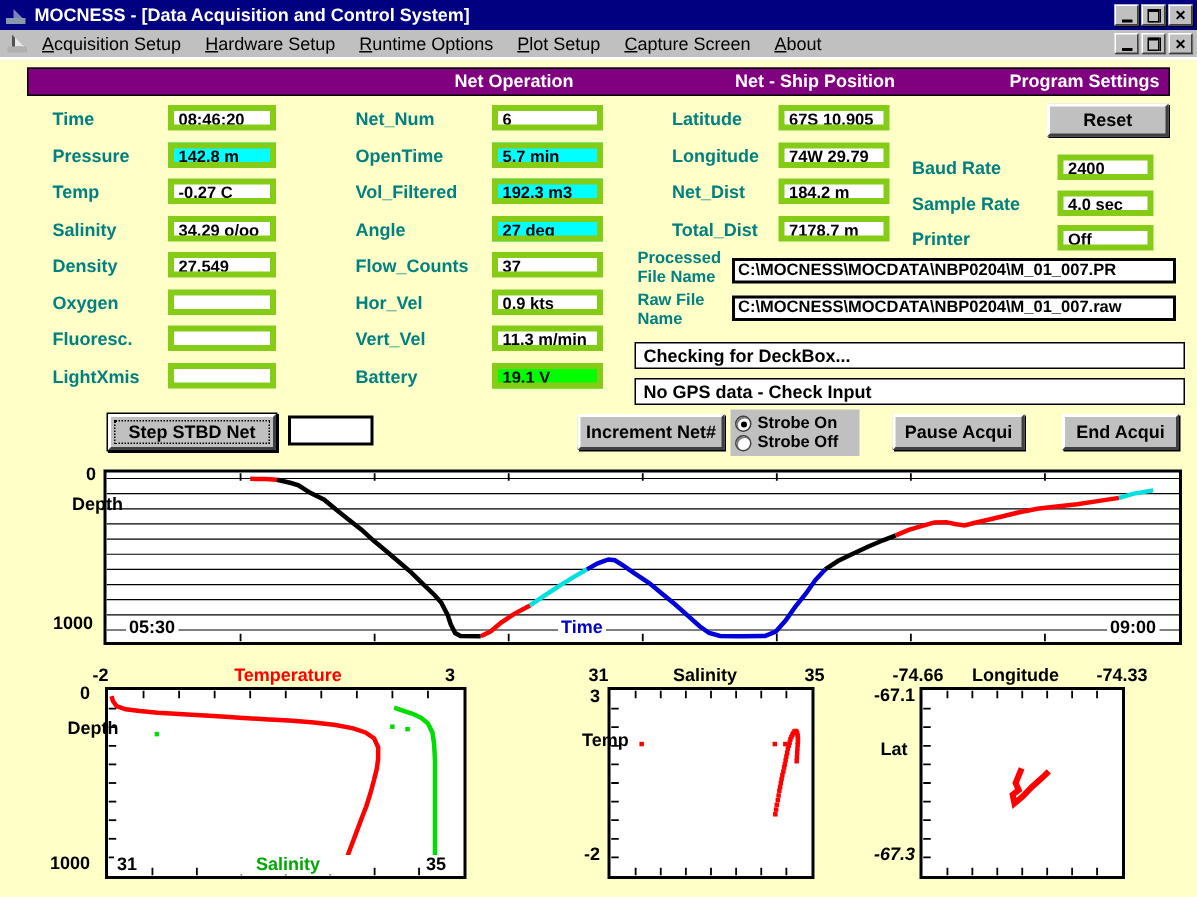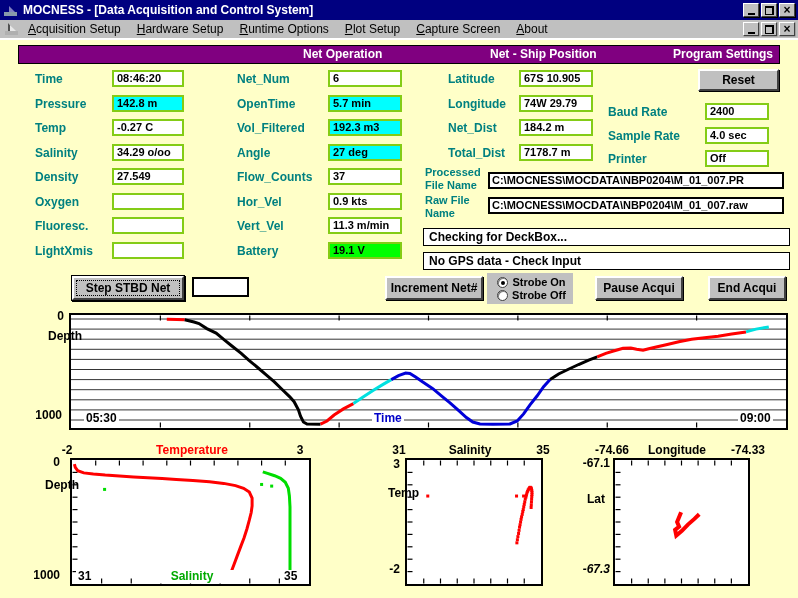--- a/index.html
+++ b/index.html
@@ -23,34 +23,34 @@
   .menubar { position:absolute; left:0; top:20px; width:798px; height:20px; background:#c0c0c0; border-bottom:2px solid #fff; display:flex; align-items:center; }
   .doc-icon { width:16px; height:14px; margin-left:4px; display:inline-block; }
   .menu-item { font-size:12px; color:#000; padding:0 8px; cursor:pointer; white-space:nowrap; }
 
   
   .band { position:absolute; left:18px; top:45px; width:762px; height:19px; background:#800080; border:1px solid #000; }
   .band-label { position:absolute; top:0; color:#fff; font-weight:bold; font-size:12px; line-height:17px; white-space:nowrap; }
 
   
   .flabel { position:absolute; color:#008080; font-weight:bold; font-size:12px; white-space:nowrap; }
-  .fval { position:absolute; height:17px; background:#fff; border:2px solid #84cc16; font-weight:bold; font-size:11px; line-height:13px; padding:0 3px; color:#000; white-space:nowrap; overflow:hidden; }
+  .fval { position:absolute; height:17px; background:#fff; border:4px solid #84cc16; font-weight:bold; font-size:11px; line-height:13px; padding:0 3px; color:#000; white-space:nowrap; overflow:hidden; }
 
   
   .file-label { position:absolute; width:64px; color:#008080; font-weight:bold; font-size:11px; line-height:13px; }
   .file-box { position:absolute; height:17px; background:#fff; border:2px solid #000; font-weight:bold; font-size:11px; line-height:13px; padding:0 2px; white-space:nowrap; overflow:hidden; }
   .status-box { position:absolute; height:18px; background:#fff; border:1px solid #000; font-weight:bold; font-size:12px; line-height:16px; padding:0 5px; white-space:nowrap; }
 
   
   .btn95 { position:absolute; background:#c0c0c0; border:2px solid; border-color:#fff #404040 #404040 #fff; box-shadow:1px 1px 0 #000; font-family:"Liberation Sans",sans-serif; font-weight:bold; font-size:12px; color:#000; display:flex; align-items:center; justify-content:center; cursor:pointer; white-space:nowrap; }
   .btn-default { box-shadow:0 0 0 1px #000, 1px 1px 0 1px #000; outline:1px dotted #000; outline-offset:-5px; }
   .blank-input { position:absolute; background:#fff; border:2px solid #000; }
 
   
-  .strobe-panel { position:absolute; left:487px; top:273px; width:86px; height:31px; background:#c0c0c0; display:flex; flex-direction:column; justify-content:center; padding-left:3px; gap:1px;align-items:center; }
+  .strobe-panel { position:absolute; left:487px; top:273px; width:86px; height:31px; background:#c0c0c0; display:flex; flex-direction:column; justify-content:center; padding-left:3px; gap:1px; }
   .radio-row { display:flex; align-items:center; gap:4px; font-weight:bold; font-size:11px; color:#000; cursor:pointer; }
   .radio { width:11px; height:11px; border-radius:50%; background:#fff; border:1px solid #404040; box-shadow:inset 1px 1px 0 #808080; position:relative; flex:none; }
   .radio.selected::after { content:""; position:absolute; left:3px; top:3px; width:4px; height:4px; border-radius:50%; background:#000; }
 
   
   .chart { position:absolute; background:#fff; border:2px solid #000; }
   .chart svg { position:absolute; left:0; top:0; }
   .axis-lbl { position:absolute; font-weight:bold; font-size:12px; color:#000; white-space:nowrap; }
   .center { text-align:center; }
   .right { text-align:right; }

